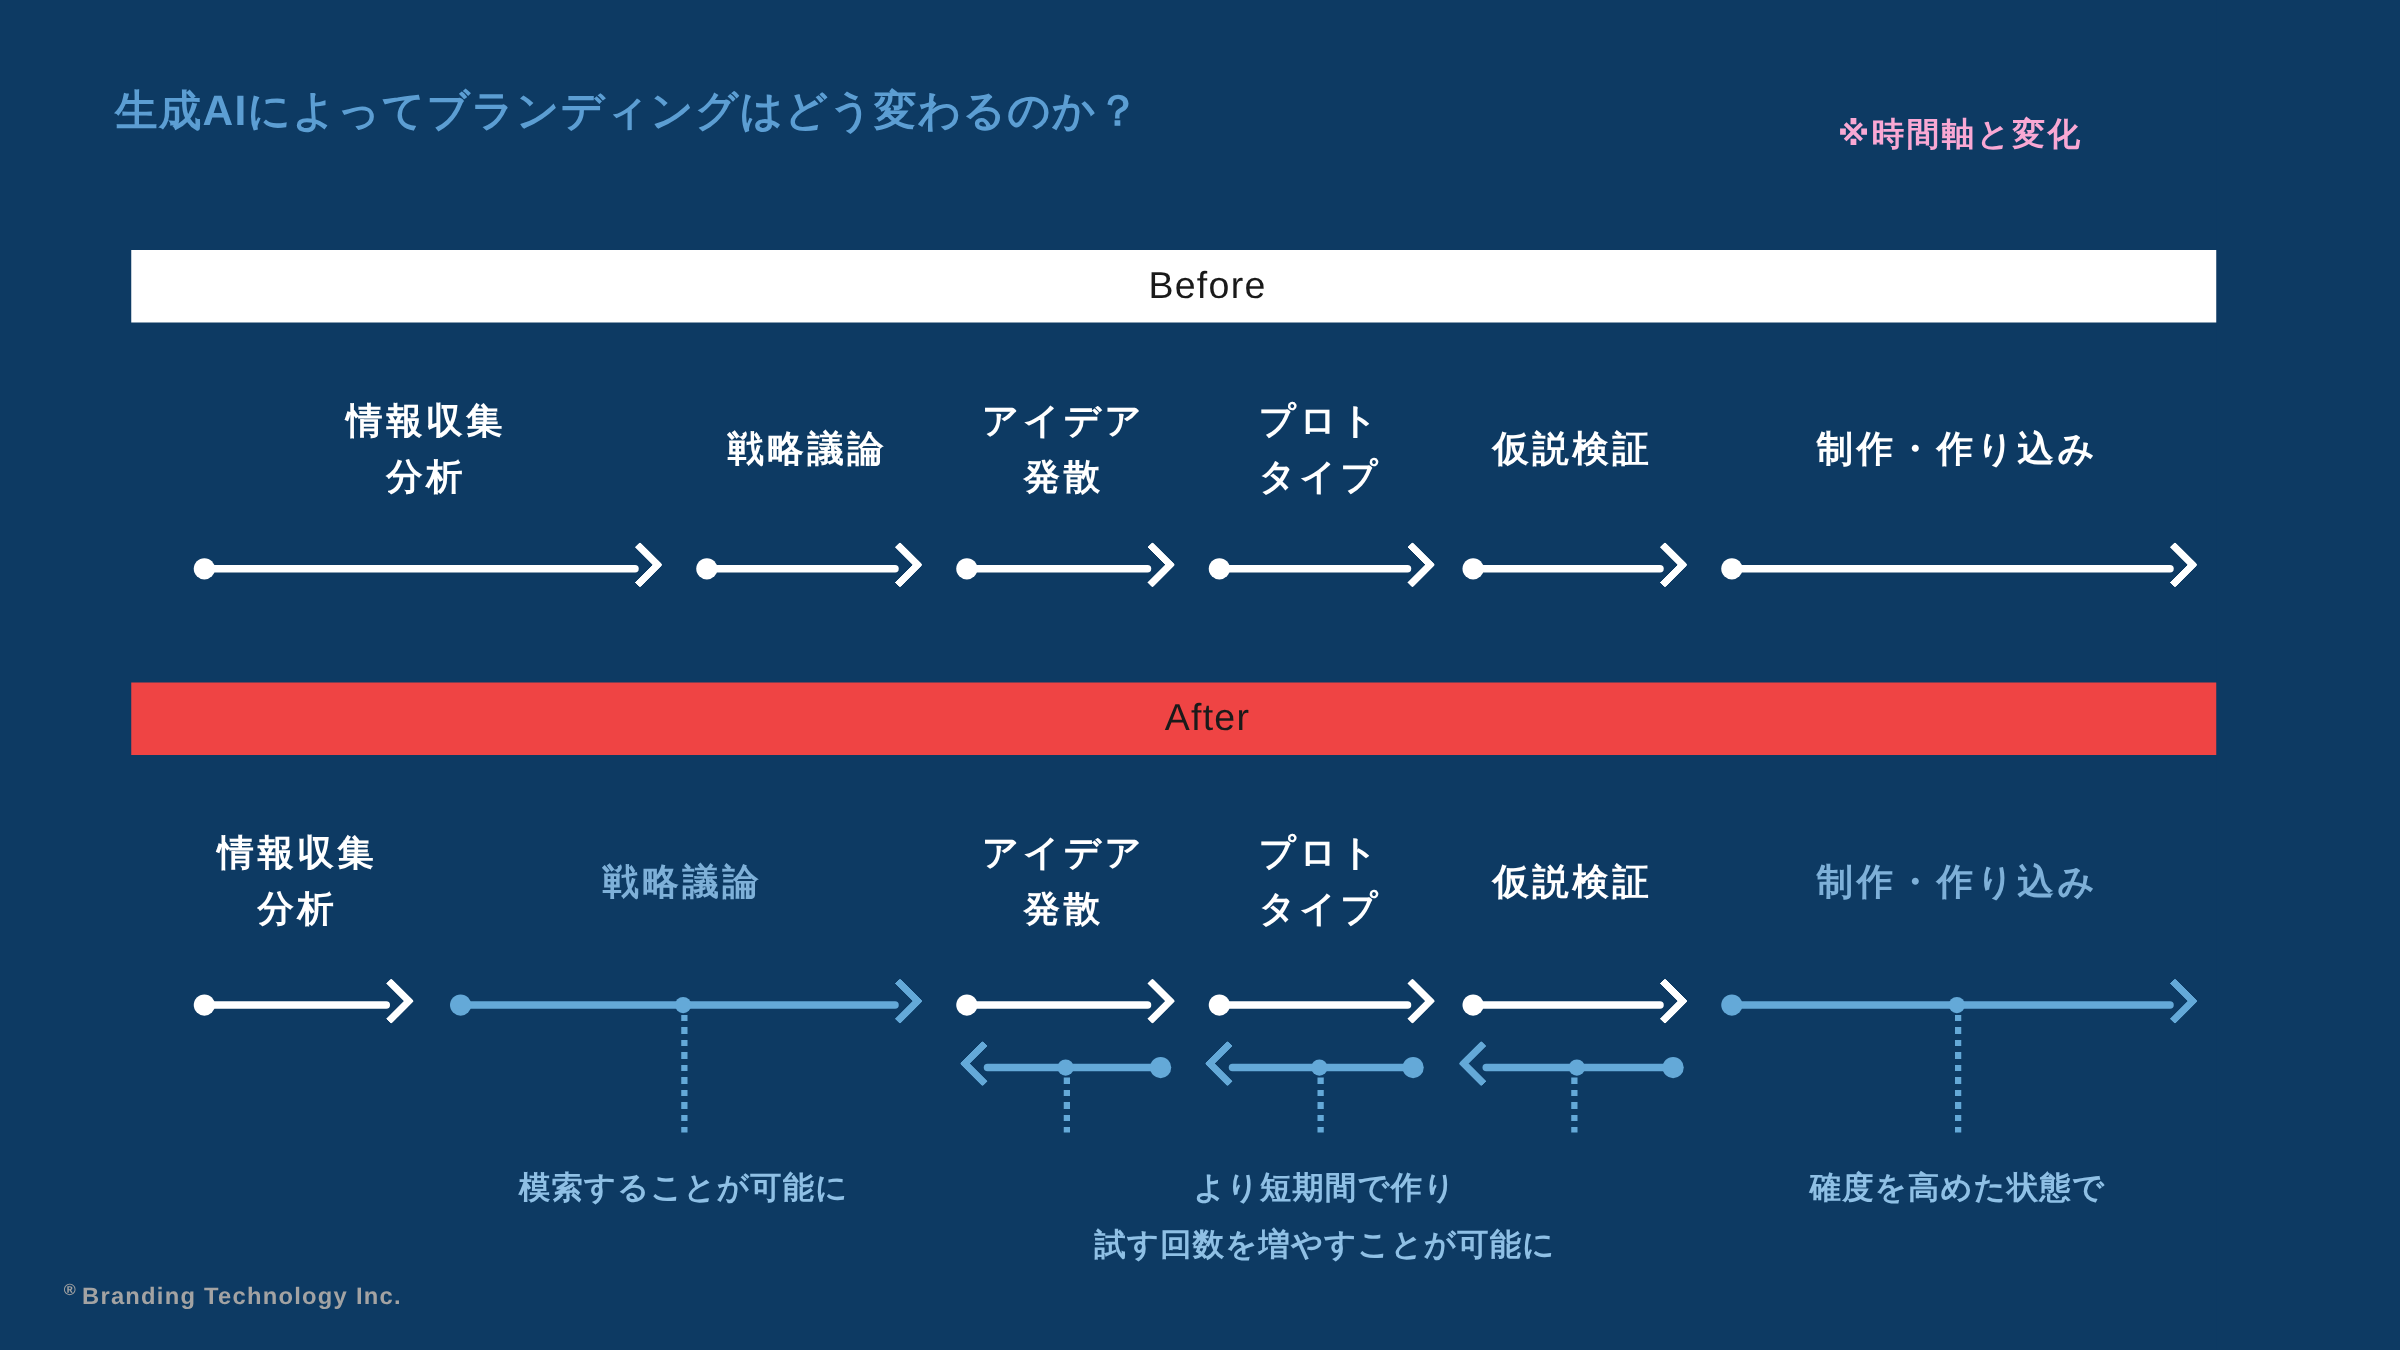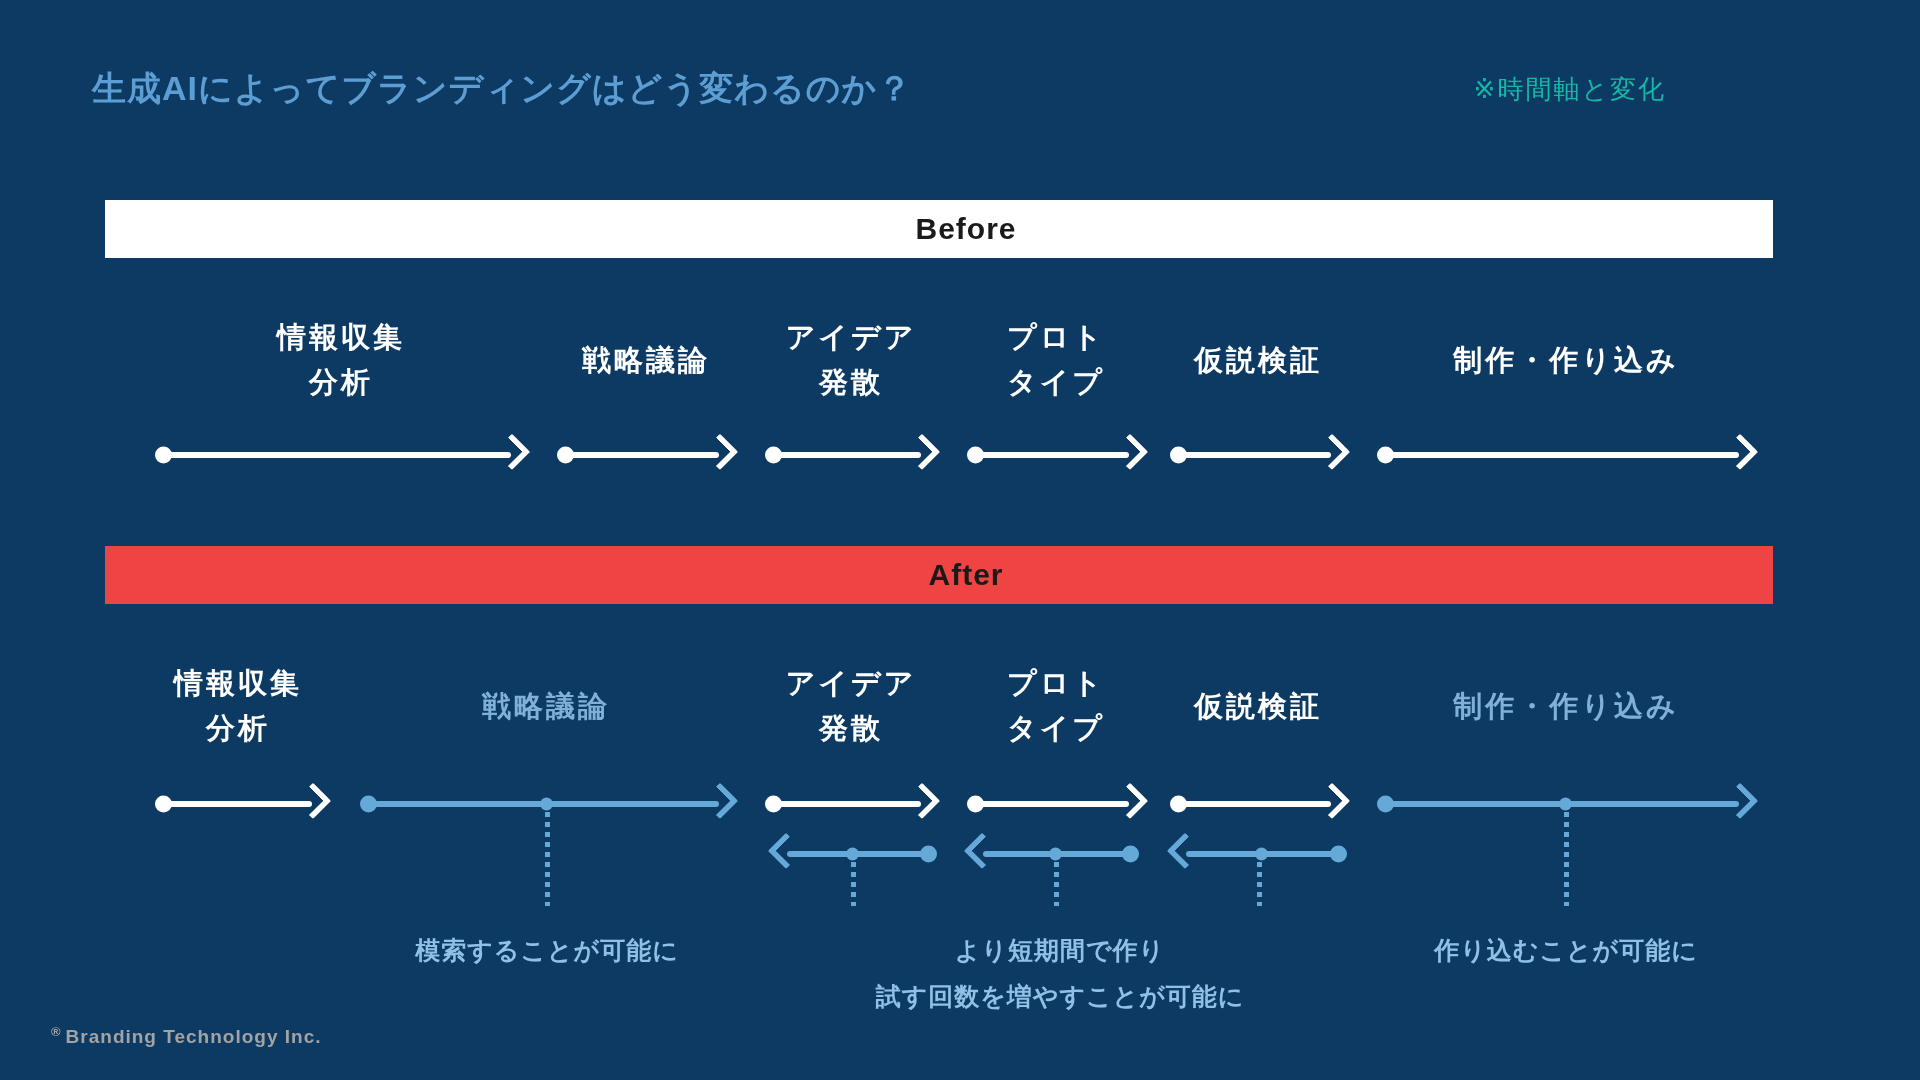--- a/index.html
+++ b/index.html
@@ -6,30 +6,30 @@
   .slide{
     position:relative; width:1773px; height:1080px; overflow:hidden;
     background:#0d3a63;
     font-family:"Liberation Sans","DejaVu Sans",sans-serif;
   }
   .title{
     position:absolute; left:92px; top:66px; margin:0;
     font-size:34px; font-weight:bold; letter-spacing:1px; color:#5c9ed3;
   }
   .note{
-    position:absolute; right:107px; top:72px;
-    font-size:26px; font-weight:normal; letter-spacing:2px; color:#14b8a6;
+    position:absolute; right:107px; top:90px;
+    font-size:26px; font-weight:bold; letter-spacing:2px; color:#f9a8d4;
   }
   .band{
     position:absolute; left:105px; width:1722px; height:58px;
     display:flex; align-items:center; justify-content:center;
   }
   .band-before{ top:200px; background:#ffffff; }
   .band-after{ top:546px; background:#ef4444; }
-  .band span{ font-size:30px; font-weight:bold; letter-spacing:1px; color:#1a1a1a; }
+  .band span{ font-size:30px; font-weight:normal; letter-spacing:1px; color:#1a1a1a; }
   .stage{
     position:absolute; width:340px; height:96px;
     display:flex; flex-direction:column; justify-content:center; align-items:center;
     gap:10px; font-size:29px; font-weight:bold; letter-spacing:3px; line-height:1.2;
     text-align:center;
   }
   .stage.row-before{ top:312px; }
   .stage.row-after{ top:658px; }
   .c-white{ color:#ffffff; }
   .c-blue{ color:#7eb0d8; }
@@ -224,20 +224,20 @@
   <div class="vdots" style="left:1257px;top:862px;height:44px"></div>
 
   <div class="annotation" style="left:337px;top:927px">
     <div>模索することが可能に</div>
   </div>
   <div class="annotation" style="left:850px;top:927px">
     <div>より短期間で作り</div>
     <div>試す回数を増やすことが可能に</div>
   </div>
   <div class="annotation" style="left:1356px;top:927px">
-    <div>作り込むことが可能に</div>
+    <div>確度を高めた状態で</div>
   </div>
 
   <div class="footer">
     <span class="mark">®</span><span>Branding Technology Inc.</span>
   </div>
 
 </div>
 
 </body></html>

